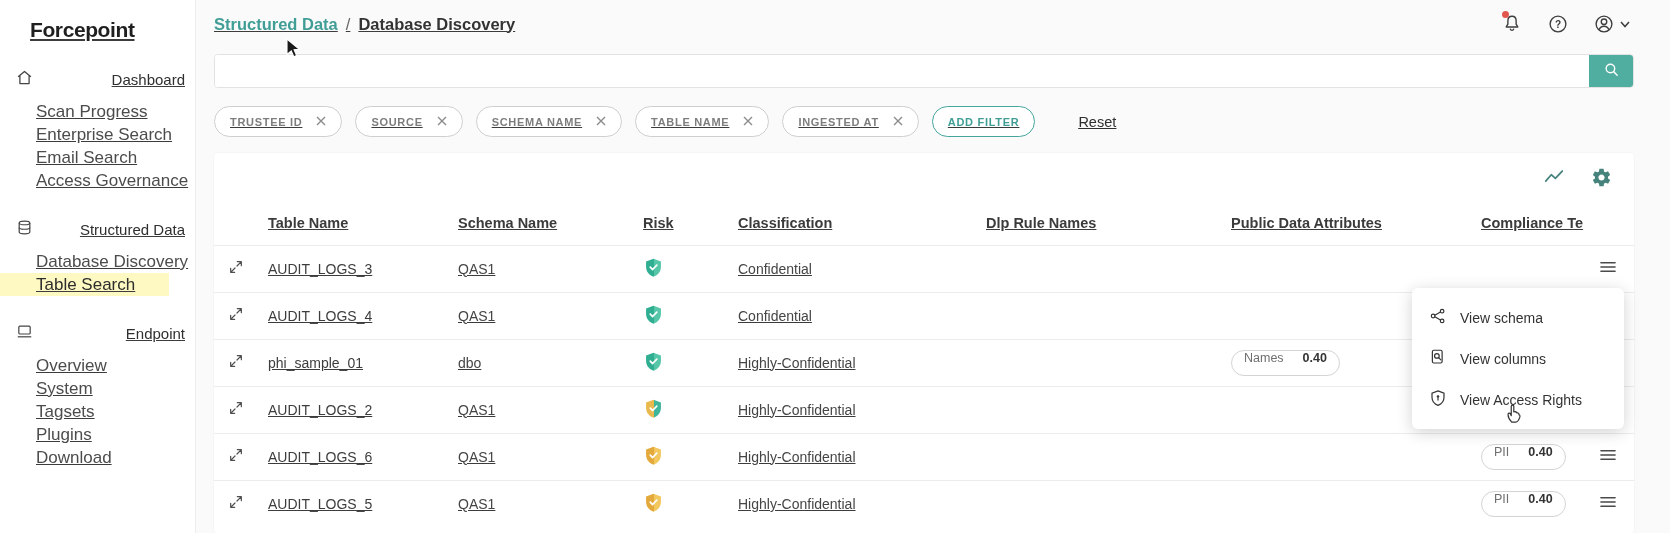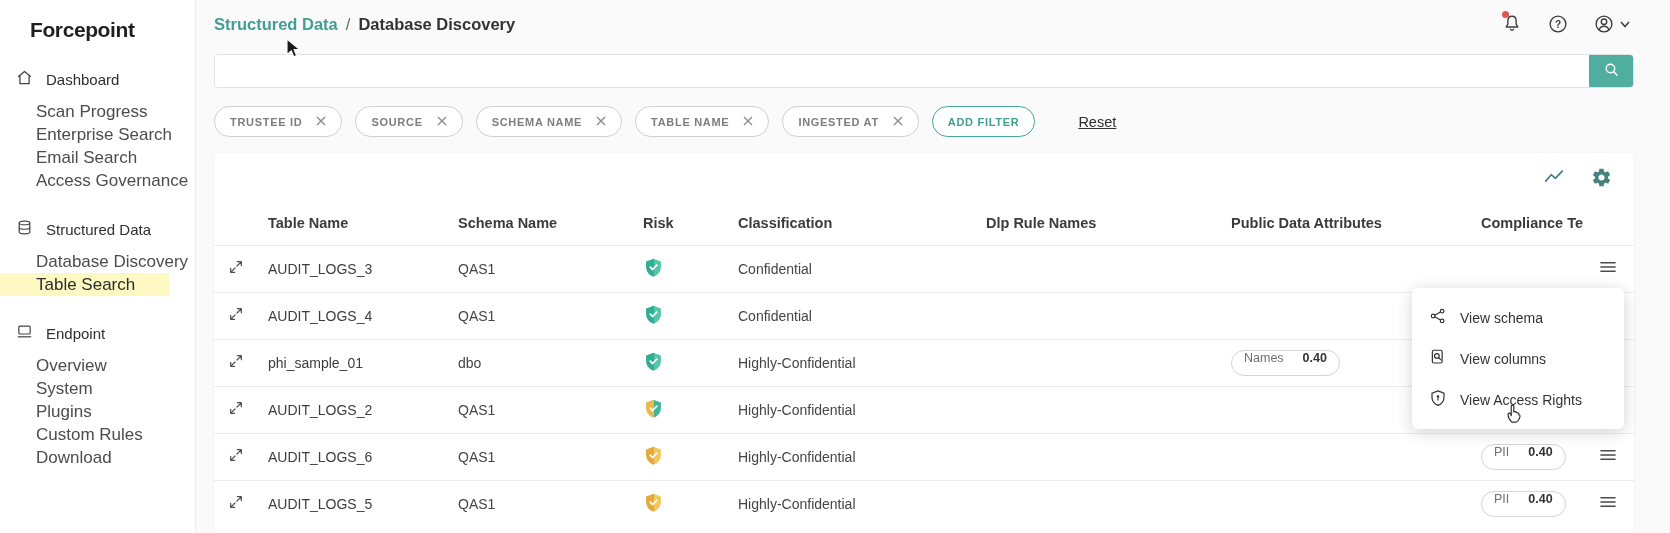--- a/index.html
+++ b/index.html
@@ -4,32 +4,32 @@
 <style>
   * { margin:0; padding:0; box-sizing:border-box; }
   html,body { width:1670px; height:533px; }
   body {
     font-family:"Liberation Sans", sans-serif;
     background:#fafafa;
     overflow:hidden;
     position:relative;
     color:#3c3c3c;
   }
-  .app { display:flex; width:100%; height:100%; }
+  .app { display:flex; width:100%; height:100%;text-decoration:underline; }
 
   
   .sidebar {
     width:196px; background:#ffffff; border-right:1px solid #ededed;
     flex-shrink:0; overflow:hidden;
   }
   .logo { padding:18px 0 18px 30px; font-size:21px; font-weight:800; color:#1f1f1f; letter-spacing:-0.4px; }
   .nav-section { margin-bottom:10px; }
   .section-head {
-    display:flex; align-items:center; gap:13px;
-    padding:9px 10px 9px 16px; font-size:15px; color:#2f2f2f; cursor:default;
+    display:flex; align-items:center; gap:3px;
+    padding:9px 10px 9px 16px; font-size:15px; color:#2f2f2f; cursor:default;justify-content:space-between;
   }
   .section-head svg { flex-shrink:0; }
   .subnav { padding:2px 0 8px 0; }
   .subitem {
     padding:5px 8px 5px 36px; font-size:17px; color:#4c4c4c; line-height:13px;
     white-space:nowrap;
   }
   .subitem.active { background:#fef9c3; margin-right:26px; color:#2d2d2d; }
 
   
@@ -158,22 +158,22 @@
           <svg width="17" height="17" viewBox="0 0 24 24" fill="none" stroke="#444" stroke-width="1.7">
               <rect x="4" y="4.5" width="16" height="11" rx="1.5"></rect>
               <path d="M2.5 19.5 H21.5"></path>
             </svg>
         </span>
         <span>Endpoint</span>
       </div>
       <div class="subnav">
         <div class="subitem">Overview</div>
         <div class="subitem">System</div>
+        <div class="subitem">Tagsets</div>
         <div class="subitem">Plugins</div>
-        <div class="subitem">Custom Rules</div>
         <div class="subitem">Download</div>
       </div>
     </div>
 
   </aside>
 
   <main class="main">
 
     <div class="topbar">
       <div class="breadcrumb">

